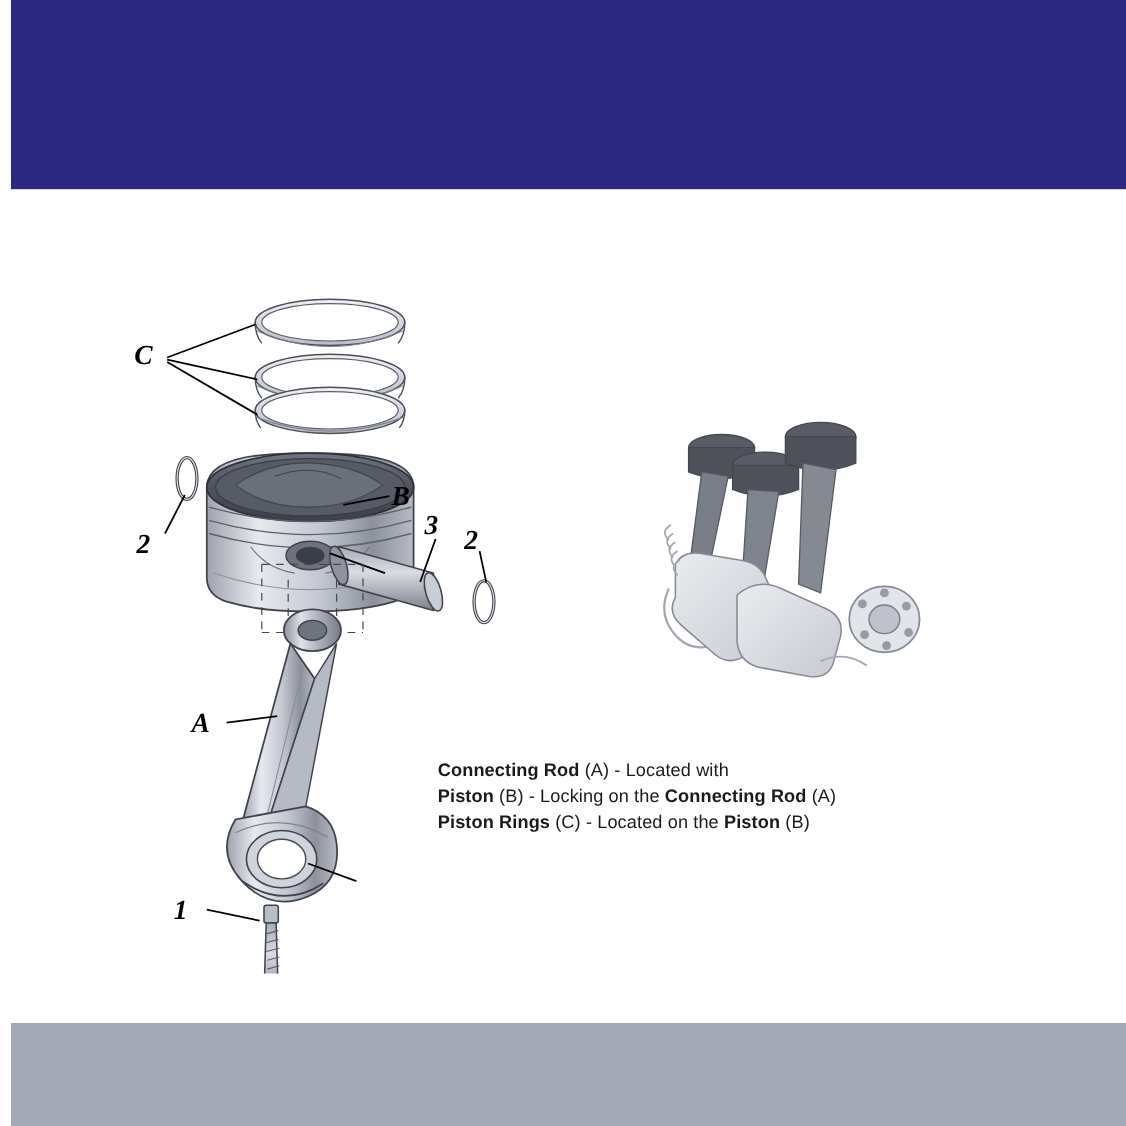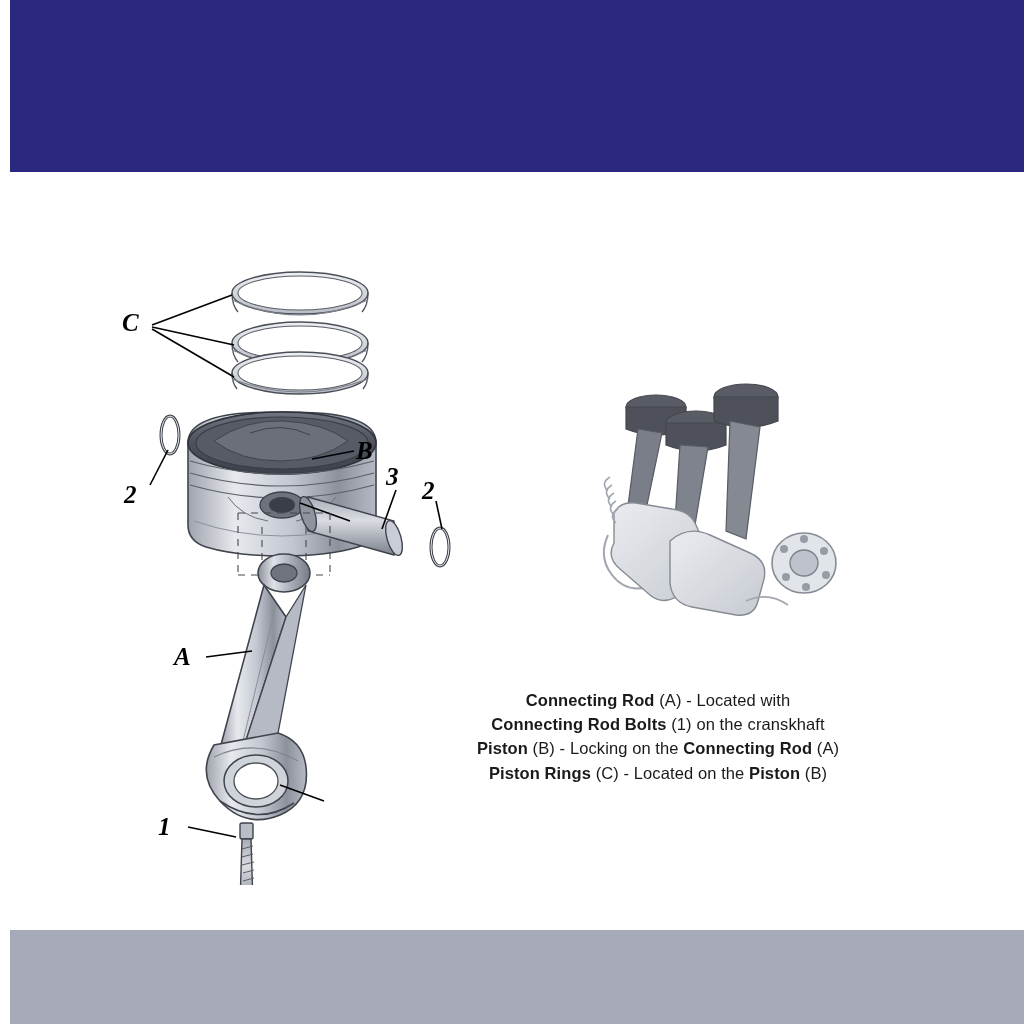--- a/index.html
+++ b/index.html
@@ -59,21 +59,20 @@
   .caption {
     position: absolute;
     left: 398px;
     top: 688px;
     width: 520px;
     font-family: "Liberation Sans", sans-serif;
     font-size: 16.5px;
     line-height: 24.2px;
     color: #1a1a1a;
     letter-spacing: 0.1px;
-    text-align: center;
   }
   .caption b { font-weight: bold; }
   .caption .line { white-space: nowrap; }
 </style>
 </head>
 <body>
 
 <div id="slide" style="background: rgb(255, 255, 255);">
 
   <div class="left-edge"></div>
@@ -294,18 +293,17 @@
           <path d="M504 248 q-10 6 -2 14"></path>
           <path d="M506 256 q-10 6 -2 14"></path>
           <path d="M508 264 q-10 6 -2 14"></path>
         </g>
       </g>
     </svg>
   </div>
 
   <div class="caption">
       <div class="line"><b>Connecting Rod</b><span> (A) - Located with</span></div>
-      <div class="line"><b>Connecting Rod Bolts</b><span> (1) on the cranskhaft</span></div>
       <div class="line"><b>Piston</b><span> (B) - Locking on the </span><b>Connecting Rod</b><span> (A)</span></div>
       <div class="line"><b>Piston Rings</b><span> (C) - Located on the </span><b>Piston</b><span> (B)</span></div>
     </div>
 
 </div>
 
 </body></html>

